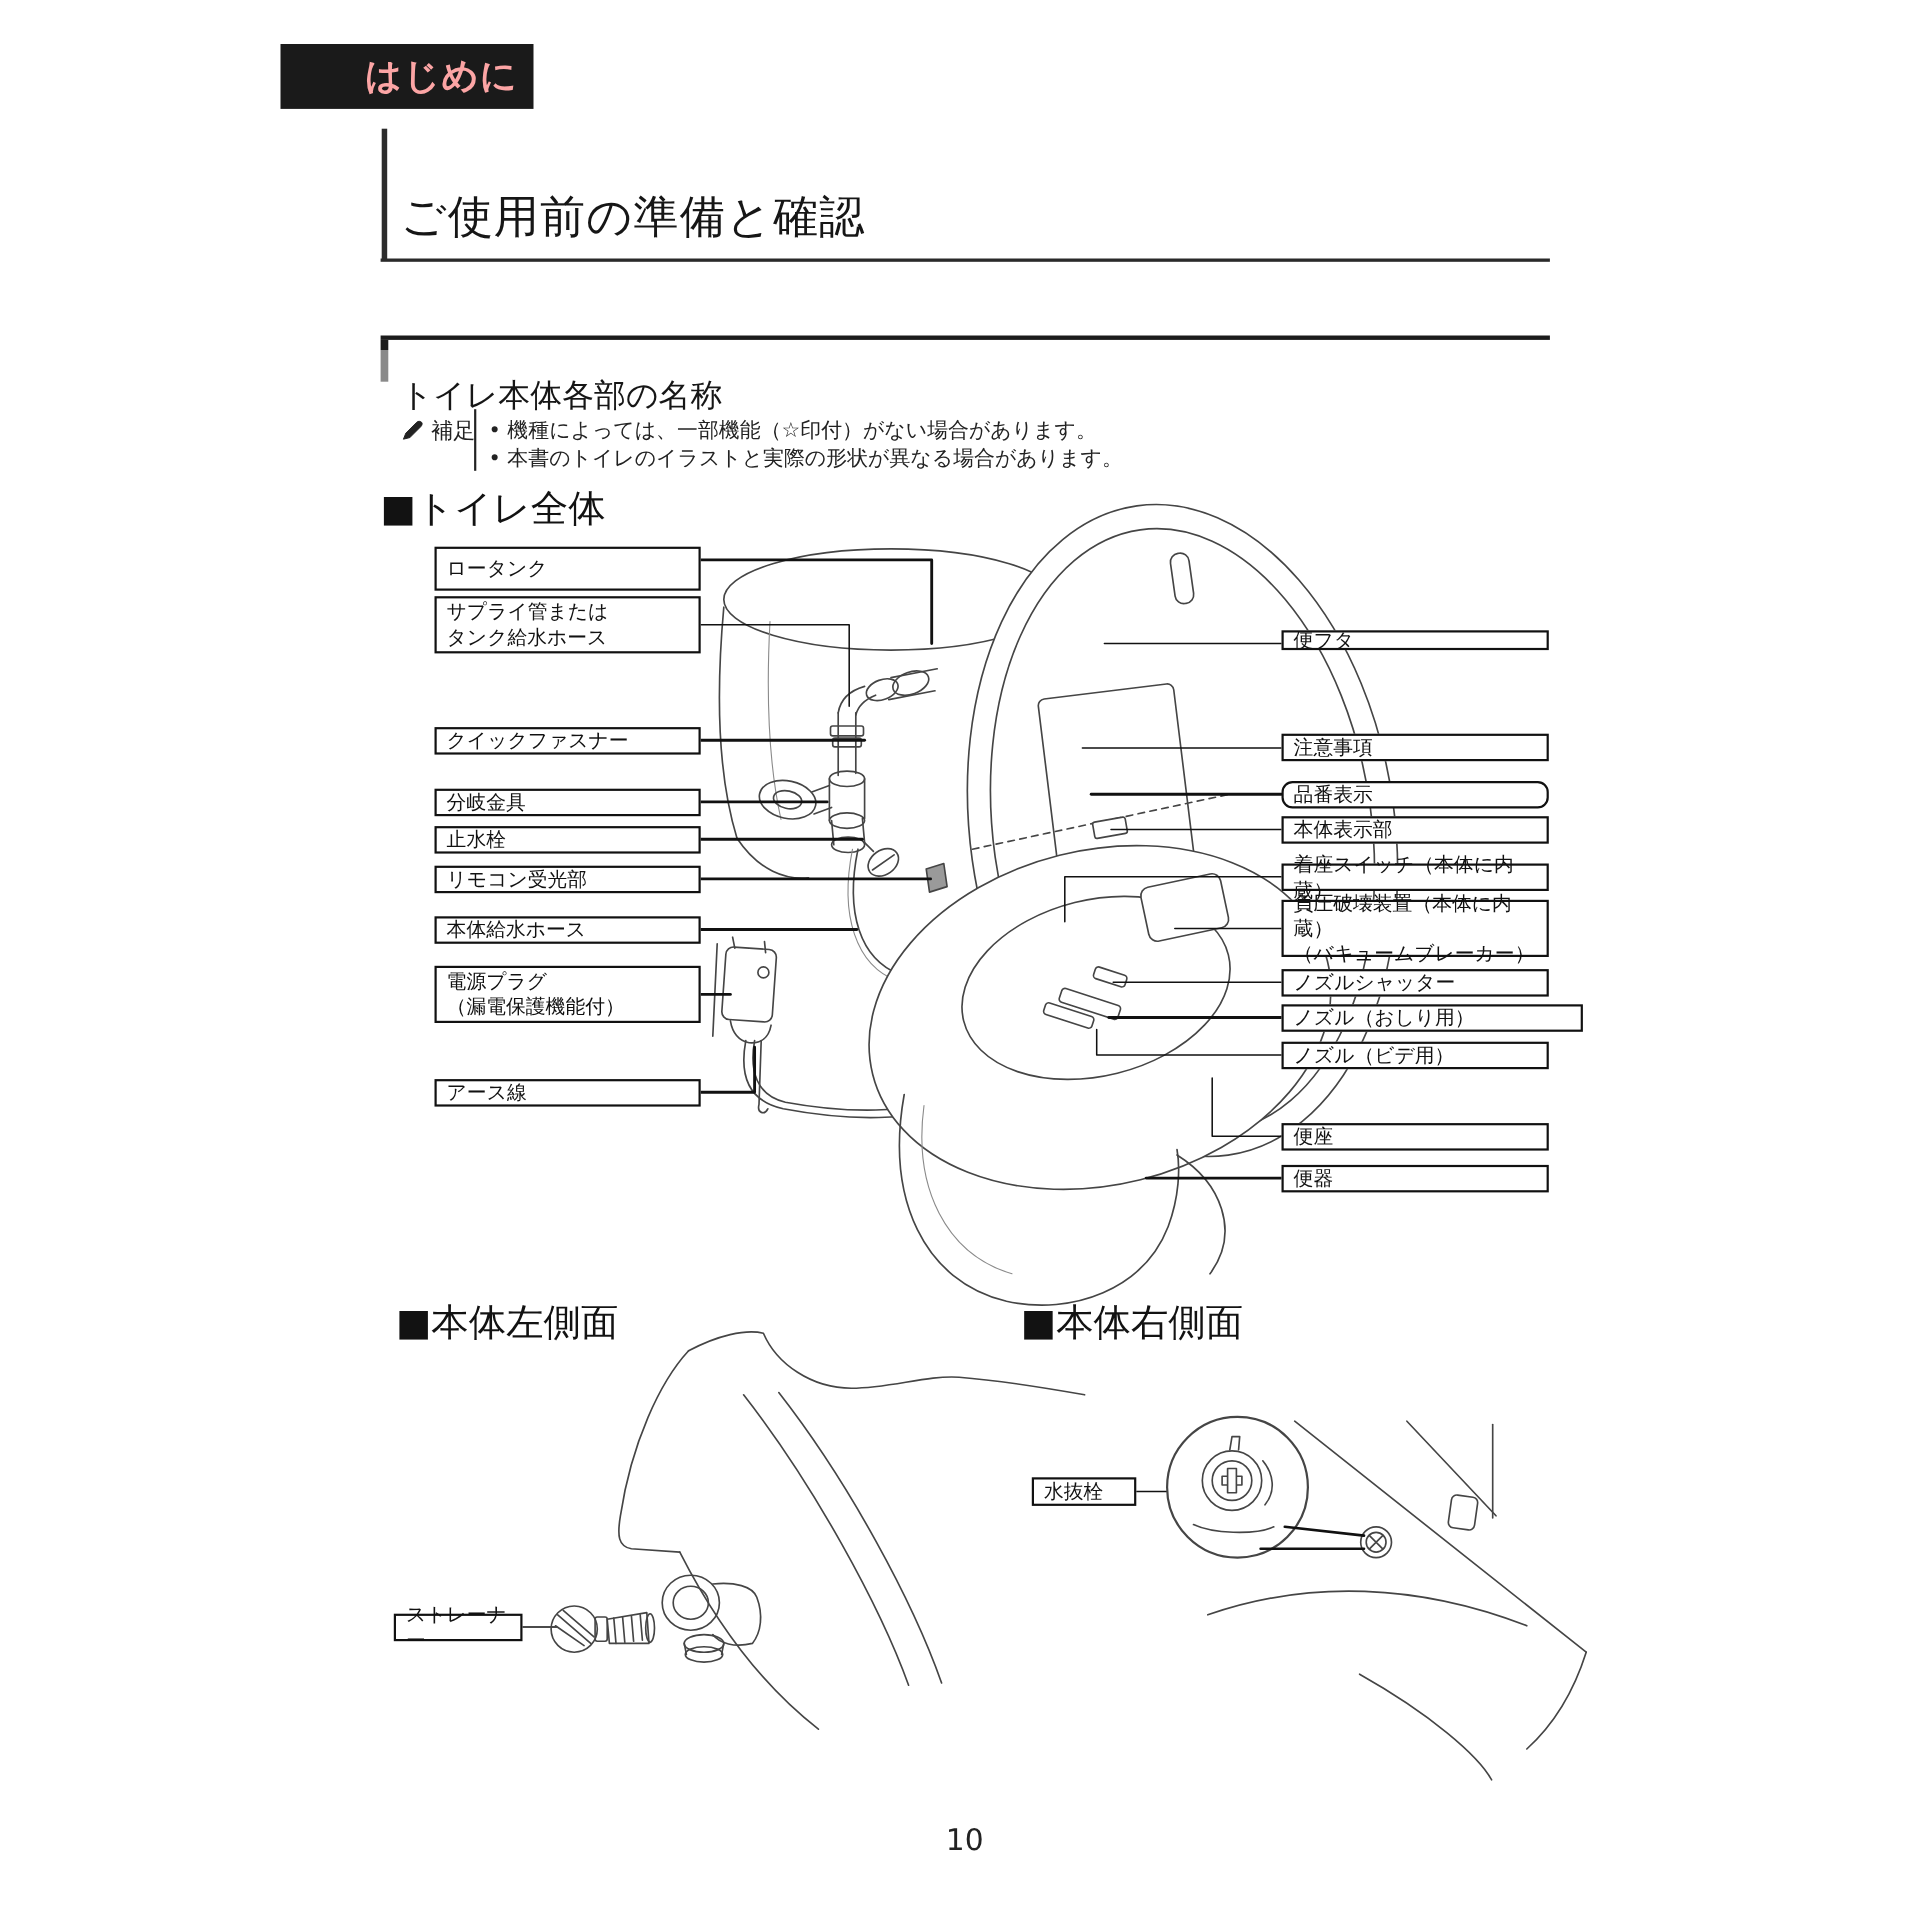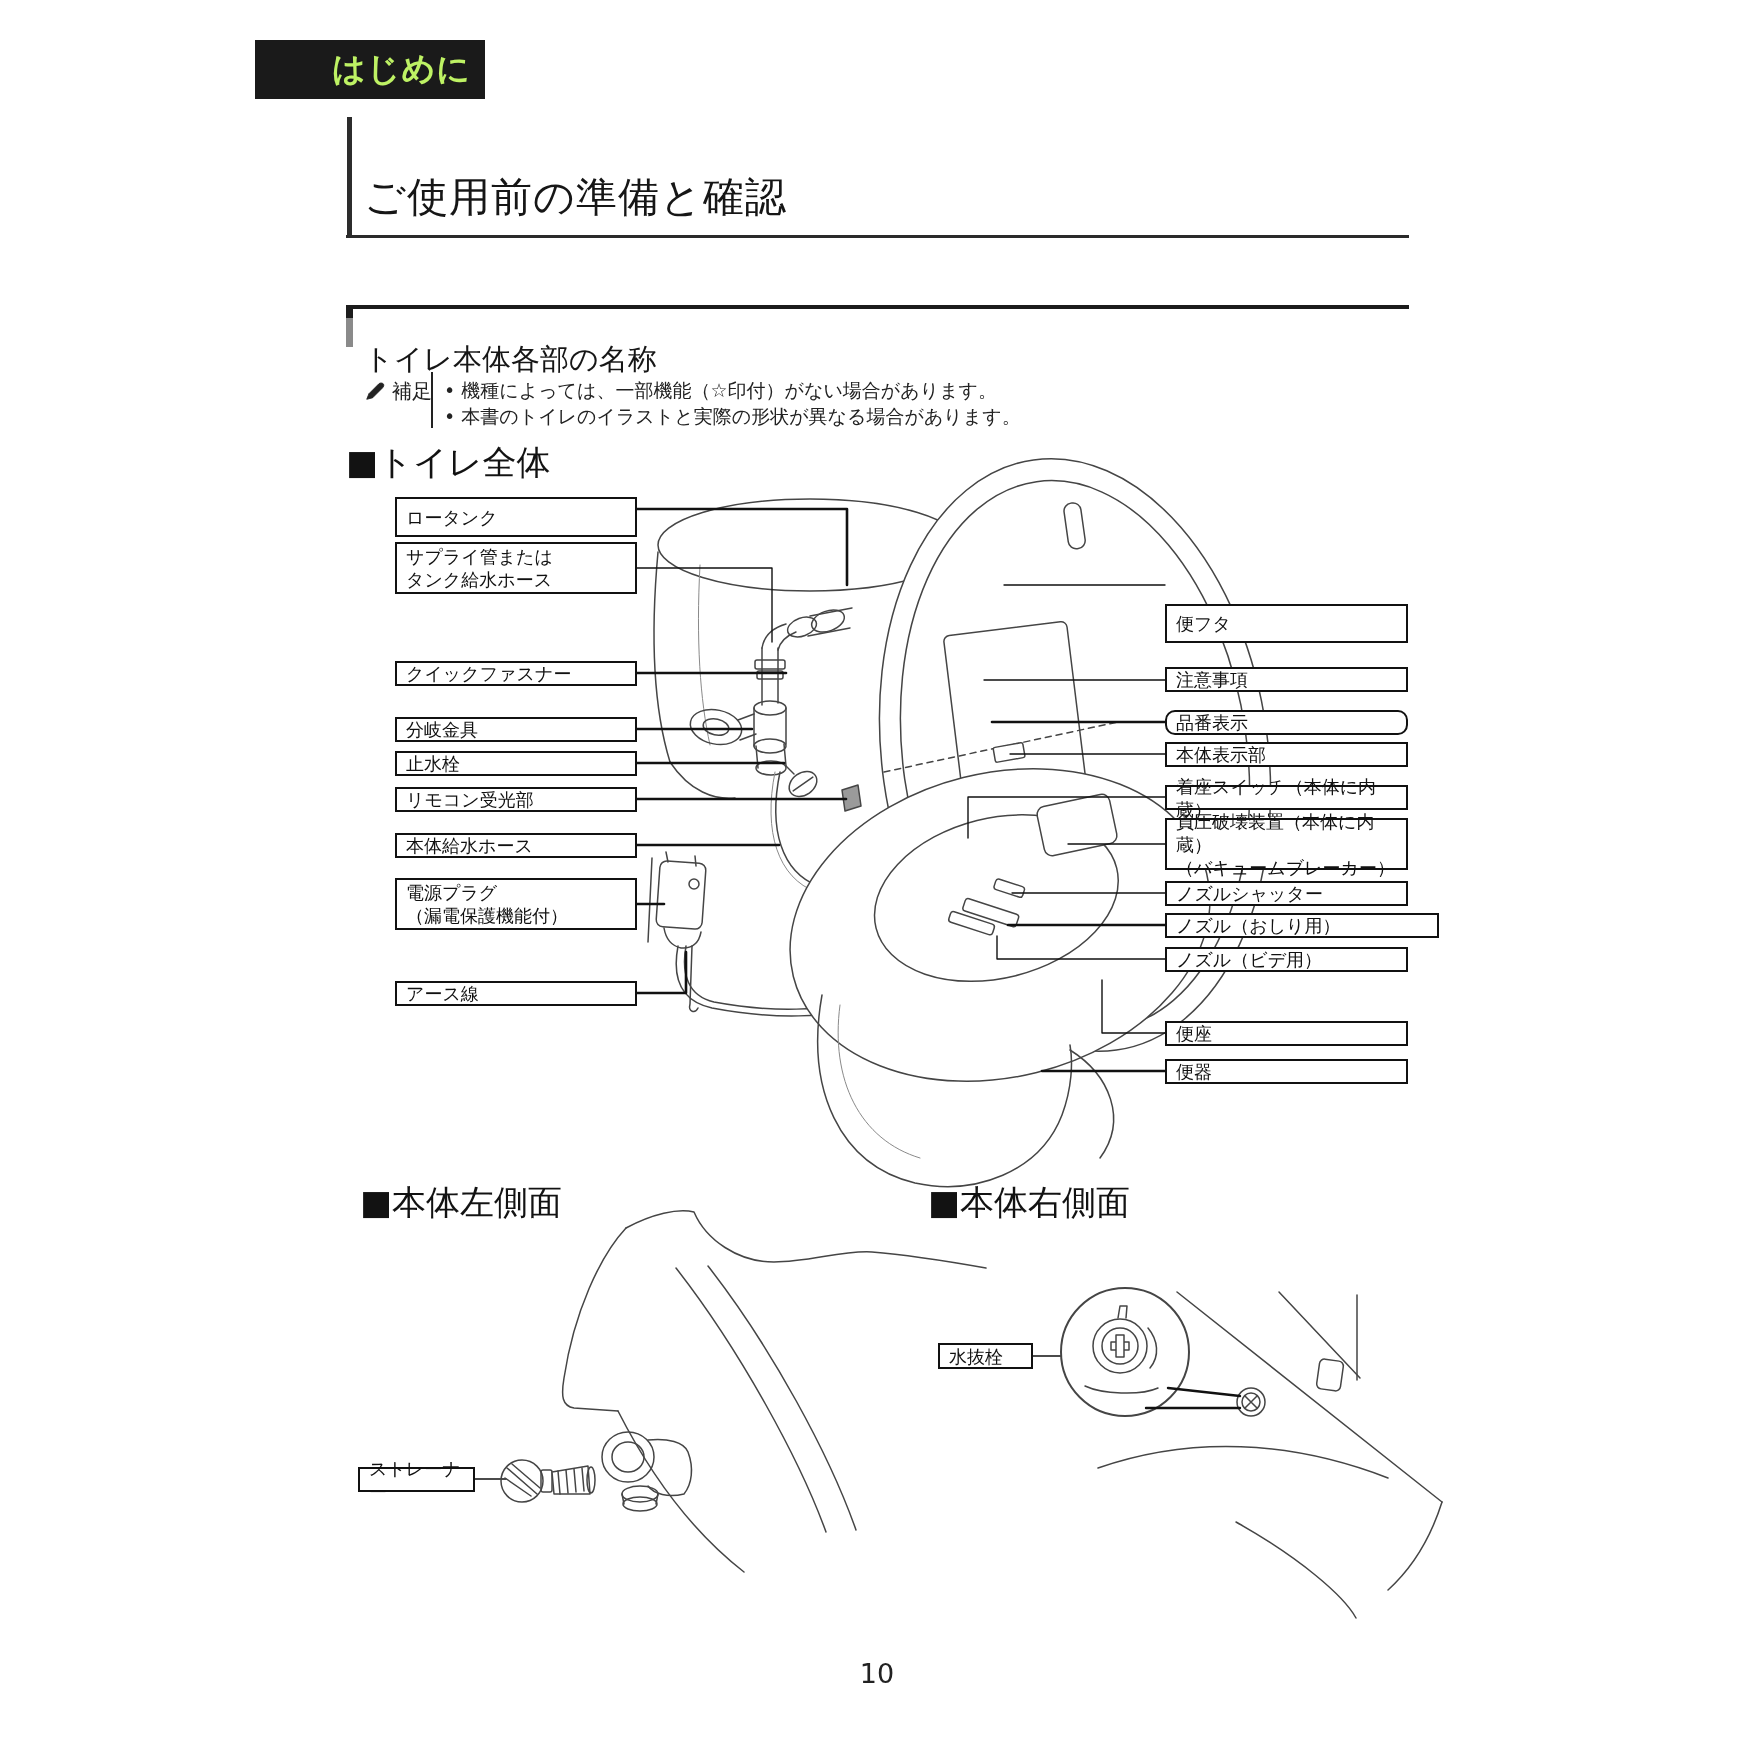--- a/index.html
+++ b/index.html
@@ -1,20 +1,20 @@
 <!DOCTYPE html>
 <html><head>
 <meta charset="utf-8">
 <style>
   html,body{margin:0;padding:0;background:#fff;}
   body{width:1754px;height:1754px;position:relative;overflow:hidden;
        font-family:"DejaVu Sans","Liberation Sans",sans-serif;color:#111;}
   .abs{position:absolute;}
   
-  .tab{left:255px;top:40px;width:230px;height:59px;background:#1a1a1a;color:#bef264;
+  .tab{left:255px;top:40px;width:230px;height:59px;background:#1a1a1a;color:#fca5a5;
        font-size:33px;font-weight:bold;display:flex;align-items:center;justify-content:flex-end;
        padding-right:14px;box-sizing:border-box;letter-spacing:1px;}
   
   .title-bar{left:347px;top:117px;width:5px;height:120px;background:#2c2c2c;}
   .page-title{left:364px;top:170px;font-size:41px;letter-spacing:1px;color:#161616;}
   .rule-title{left:346px;top:235px;width:1063px;height:3px;background:#2a2a2a;}
   
   .rule-section{left:346px;top:305px;width:1063px;height:4px;background:#1c1c1c;}
   .sect-bar{left:346px;top:309px;width:7px;height:38px;background:linear-gradient(#1c1c1c 0 9px,#8a8a8a 9px);}
   .sect-title{left:364px;top:309px;font-size:29px;color:#161616;margin-top:31px;}
@@ -233,21 +233,21 @@
 タンク給水ホース</div>
 <div class="lbl" style="left:395px;top:661px;width:242px;height:25px;">クイックファスナー</div>
 <div class="lbl" style="left:395px;top:717px;width:242px;height:25px;">分岐金具</div>
 <div class="lbl" style="left:395px;top:751px;width:242px;height:25px;">止水栓</div>
 <div class="lbl" style="left:395px;top:787px;width:242px;height:25px;">リモコン受光部</div>
 <div class="lbl" style="left:395px;top:833px;width:242px;height:25px;">本体給水ホース</div>
 <div class="lbl" style="left:395px;top:878px;width:242px;height:52px;">電源プラグ
 （漏電保護機能付）</div>
 <div class="lbl" style="left:395px;top:981px;width:242px;height:25px;">アース線</div>
 
-<div class="lbl" style="left:1165px;top:604px;width:243px;height:39px;text-align:right;">便フタ</div>
+<div class="lbl" style="left:1165px;top:573px;width:243px;height:18px;text-align:right;">便フタ</div>
 <div class="lbl" style="left:1165px;top:667px;width:243px;height:25px;">注意事項</div>
 <div class="lbl" style="left:1165px;top:710px;width:243px;height:25px;border-radius:10px;">品番表示</div>
 <div class="lbl" style="left:1165px;top:742px;width:243px;height:25px;">本体表示部</div>
 <div class="lbl" style="left:1165px;top:785px;width:243px;height:25px;">着座スイッチ（本体に内蔵）</div>
 <div class="lbl" style="left:1165px;top:818px;width:243px;height:52px;">負圧破壊装置（本体に内蔵）
 （バキュームブレーカー）</div>
 <div class="lbl" style="left:1165px;top:881px;width:243px;height:25px;">ノズルシャッター</div>
 <div class="lbl" style="left:1165px;top:913px;width:274px;height:25px;">ノズル（おしり用）</div>
 <div class="lbl" style="left:1165px;top:947px;width:243px;height:25px;">ノズル（ビデ用）</div>
 <div class="lbl" style="left:1165px;top:1021px;width:243px;height:25px;">便座</div>

